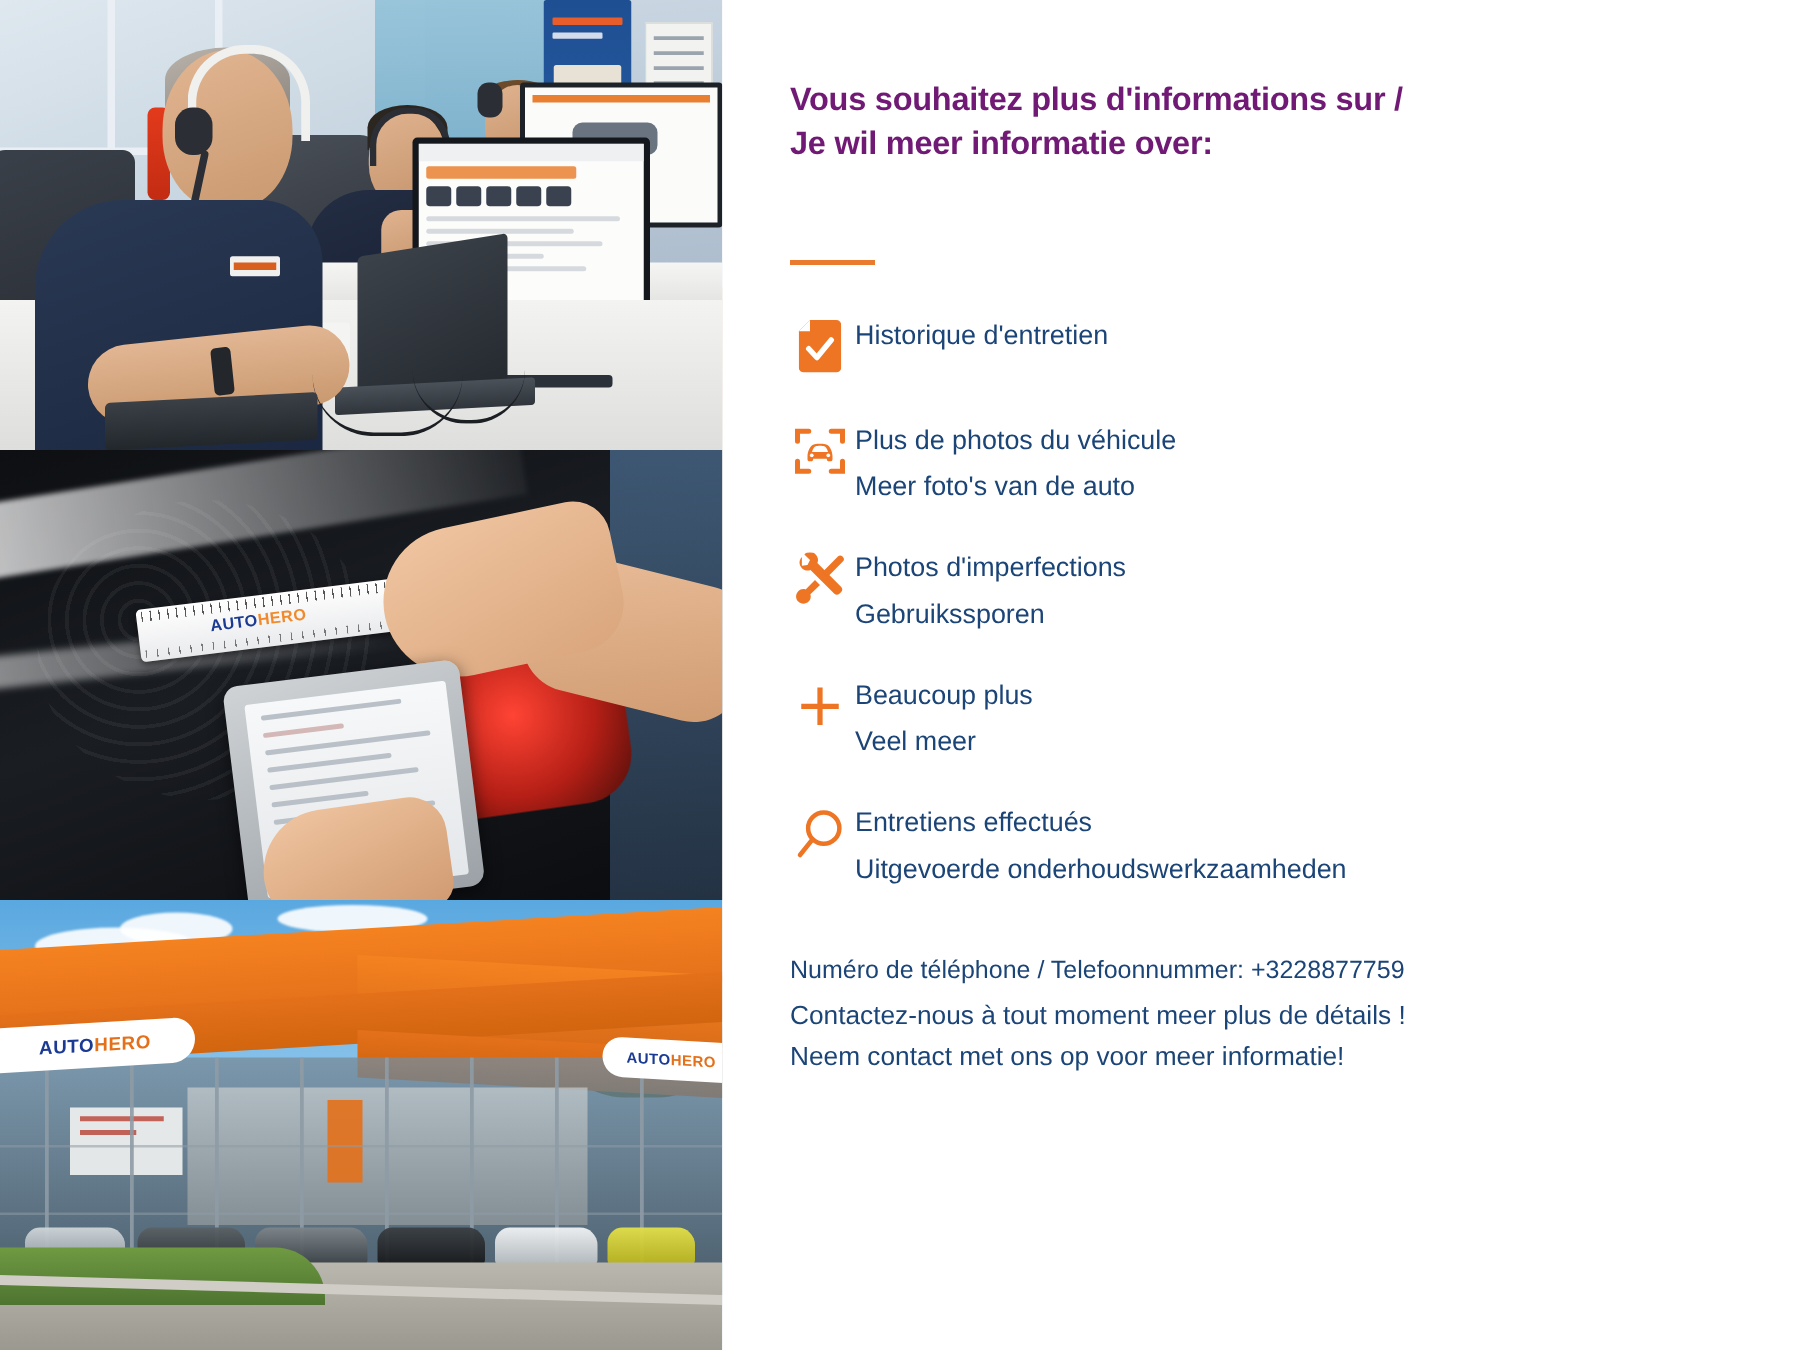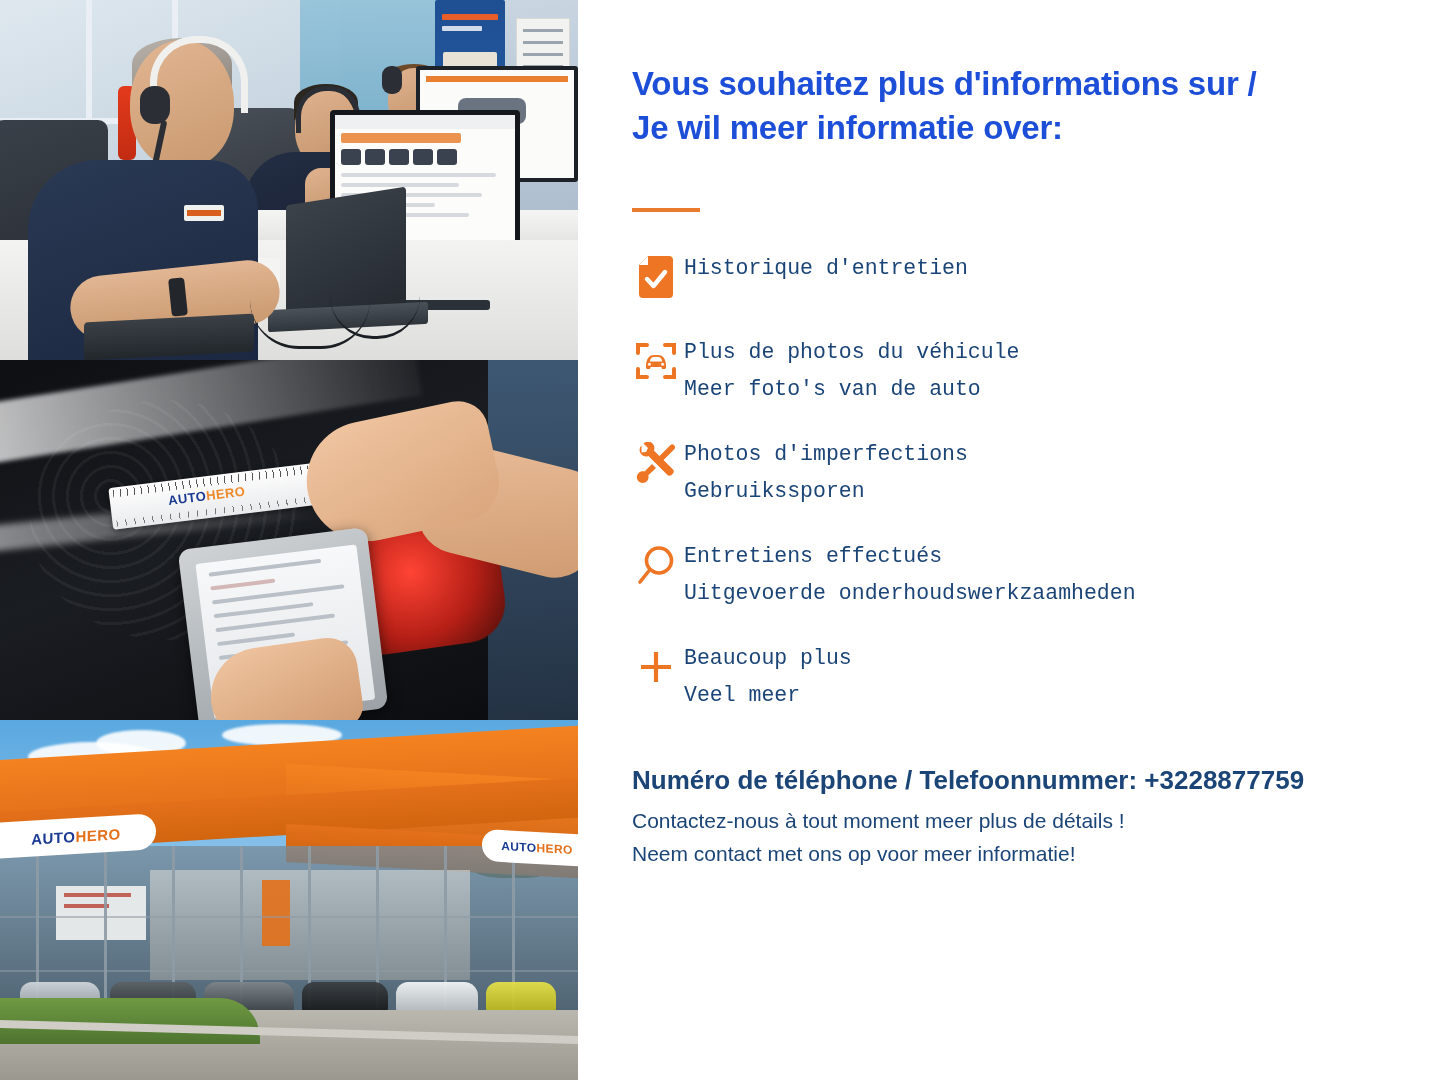--- a/index.html
+++ b/index.html
@@ -344,24 +344,24 @@
     height: 1080px;
     background: #ffffff;
     padding: 0;
   }
 
   .heading {
     position: absolute;
     left: 54px;
     top: 62px;
     width: 770px;
-    font-size: 33px;
+    font-size: 26px;
     line-height: 1.34;
     font-weight: 700;
-    color: #1d4ed8;
+    color: #701a75;
     letter-spacing: -0.2px;
   }
 
   .rule {
     position: absolute;
     left: 54px;
     top: 208px;
     width: 68px;
     height: 4px;
     background: #E97A2E;
@@ -381,38 +381,37 @@
   .feature .ic {
     flex: 0 0 56px;
     width: 56px;
     height: 58px;
     display: flex;
     align-items: center;
     justify-content: center;
   }
   .feature .txt {
     padding-top: 2px;
-    font-family: Liberation Mono, monospace;
   }
   .feature .l1, .feature .l2 {
     font-size: 21.5px;
     line-height: 1.72;
     color: #1B4477;
     white-space: nowrap;
   }
 
   .contact {
     position: absolute;
     left: 54px;
     top: 765px;
     width: 800px;
   }
   .contact .phone {
-    font-size: 26px;
-    font-weight: 700;
+    font-size: 20px;
+    font-weight: 400;
     color: #1B4477;
     margin-bottom: 9px;
     white-space: nowrap;
   }
   .contact .line {
     font-size: 21px;
     line-height: 1.55;
     color: #1B4477;
     white-space: nowrap;
   }
@@ -632,40 +631,40 @@
           </svg>
         </div>
         <div class="txt">
           <div class="l1">Photos d'imperfections</div>
           <div class="l2">Gebruikssporen</div>
         </div>
       </div>
 
       <div class="feature">
         <div class="ic">
+          <svg width="40" height="40" viewBox="0 0 40 40" aria-hidden="true">
+            <path d="M20 5 V35 M5 20 H35" stroke="#EE7524" stroke-width="4.2" stroke-linecap="butt"></path>
+          </svg>
+        </div>
+        <div class="txt">
+          <div class="l1">Beaucoup plus</div>
+          <div class="l2">Veel meer</div>
+        </div>
+      </div>
+
+      <div class="feature">
+        <div class="ic">
           <svg width="38" height="40" viewBox="0 0 38 40" aria-hidden="true">
             <circle cx="22" cy="15.5" r="12.5" stroke="#EE7524" stroke-width="3.6" fill="none"></circle>
             <path d="M12.6 25 L3 37" stroke="#EE7524" stroke-width="3.6" fill="none" stroke-linecap="round"></path>
           </svg>
         </div>
         <div class="txt">
           <div class="l1">Entretiens effectués</div>
           <div class="l2">Uitgevoerde onderhoudswerkzaamheden</div>
-        </div>
-      </div>
-
-      <div class="feature">
-        <div class="ic">
-          <svg width="40" height="40" viewBox="0 0 40 40" aria-hidden="true">
-            <path d="M20 5 V35 M5 20 H35" stroke="#EE7524" stroke-width="4.2" stroke-linecap="butt"></path>
-          </svg>
-        </div>
-        <div class="txt">
-          <div class="l1">Beaucoup plus</div>
-          <div class="l2">Veel meer</div>
         </div>
       </div>
 
     </div>
 
     <div class="contact">
       <div class="phone">Numéro de téléphone / Telefoonnummer: +3228877759</div>
       <div class="line">Contactez-nous à tout moment meer plus de détails !</div>
       <div class="line">Neem contact met ons op voor meer informatie!</div>
     </div>

